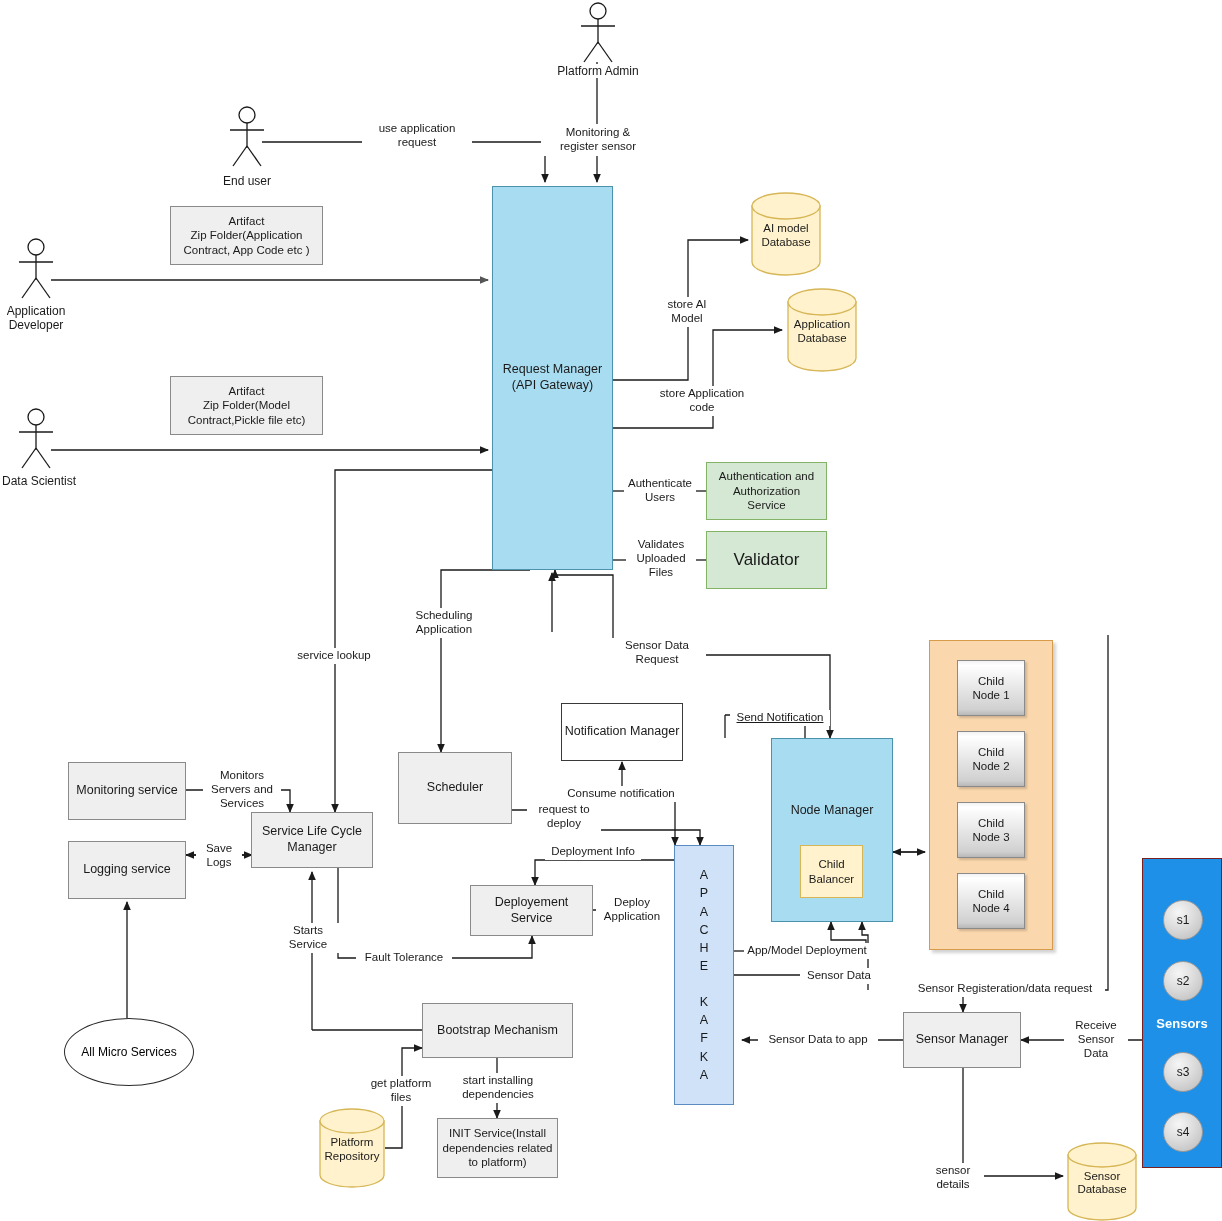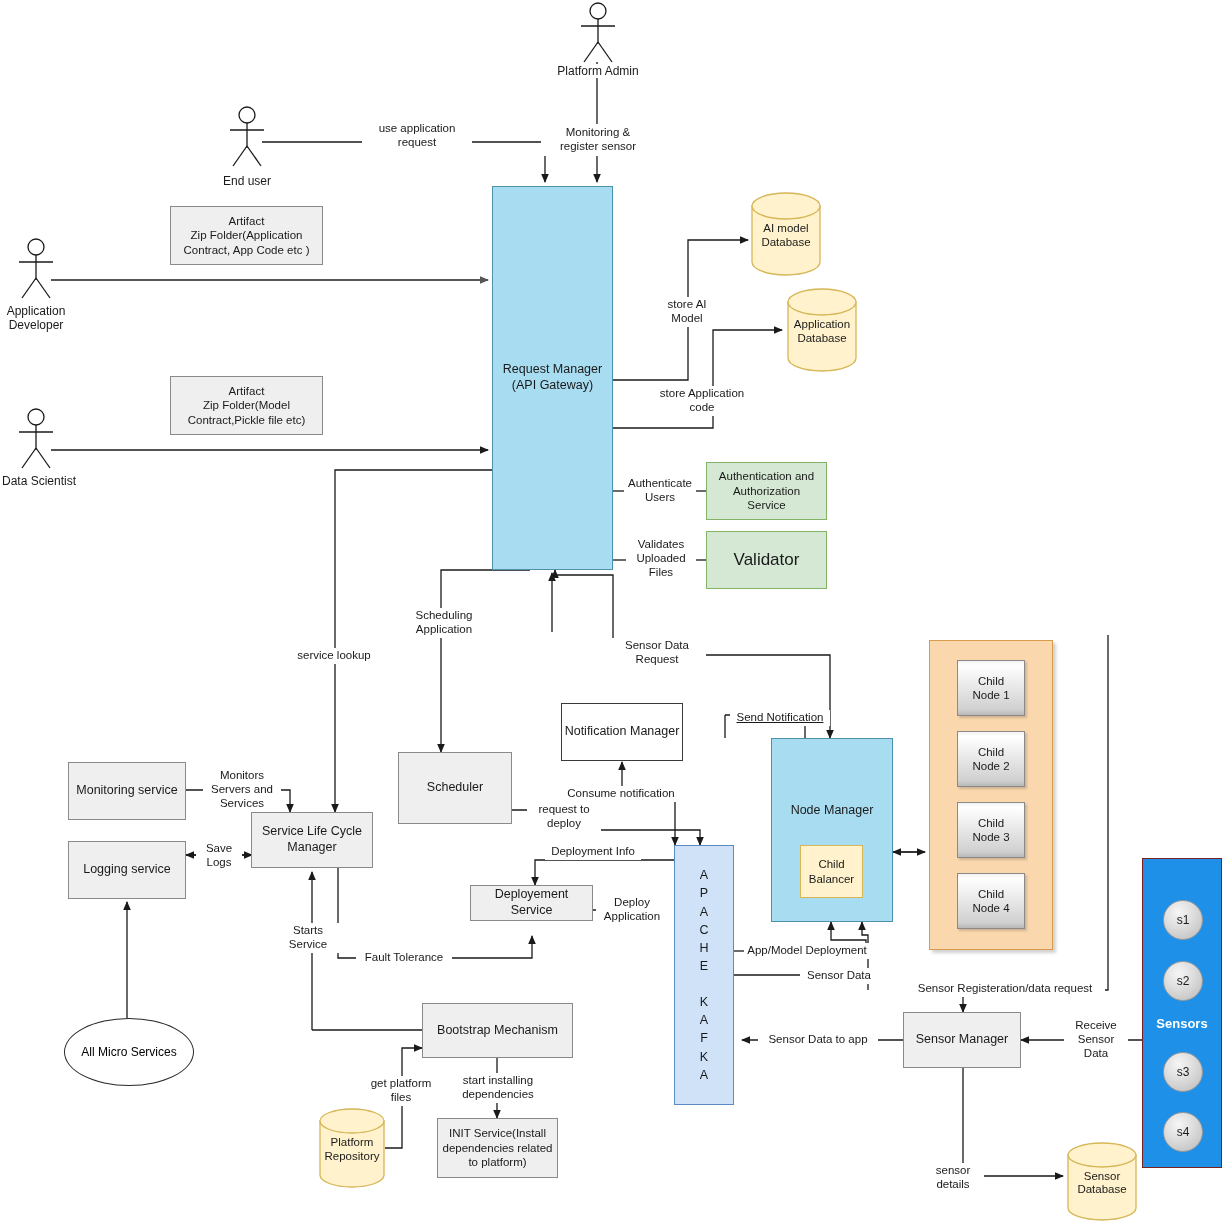--- a/index.html
+++ b/index.html
@@ -225,21 +225,21 @@
 Service</div>
   <div class="node box-green" style="left:706px;top:531px;width:121px;height:58px;white-space:pre-line;">Validator</div>
 
   <div class="node box-gray" style="left:398px;top:752px;width:114px;height:72px;">Scheduler</div>
   <div class="node box-white" style="left:561px;top:703px;width:122px;height:58px;">Notification Manager</div>
   <div class="node box-gray" style="left:251px;top:812px;width:122px;height:56px;white-space:pre-line;">Service Life Cycle
 Manager</div>
   <div class="node box-gray" style="left:68px;top:762px;width:118px;height:58px;">Monitoring service</div>
   <div class="node box-gray" style="left:68px;top:841px;width:118px;height:58px;">Logging service</div>
   <div class="ellipse" style="left:64px;top:1018px;width:128px;height:66px;">All Micro Services</div>
-  <div class="node box-gray" style="left:470px;top:885px;width:123px;height:36px;white-space:pre-line;">Deployement
+  <div class="node box-gray" style="left:470px;top:885px;width:123px;height:51px;white-space:pre-line;">Deployement
 Service</div>
   <div class="node box-gray" style="left:422px;top:1003px;width:151px;height:55px;">Bootstrap Mechanism</div>
   <div class="node box-gray" style="left:437px;top:1118px;width:121px;height:60px;white-space:pre-line;font-size:11.5px;">INIT Service(Install
 dependencies related
 to platform)</div>
 
   <div class="node box-kafka" style="left:674px;top:845px;width:60px;height:260px;flex-direction:column;">
     <div class="kafka-text" style="white-space:pre-line;text-align:center;"><span>A</span><br><span>P</span><br><span>A</span><br><span>C</span><br><span>H</span><br><span>E</span><br><br><span>K</span><br><span>A</span><br><span>F</span><br><span>K</span><br><span>A</span></div>
   </div>
 

